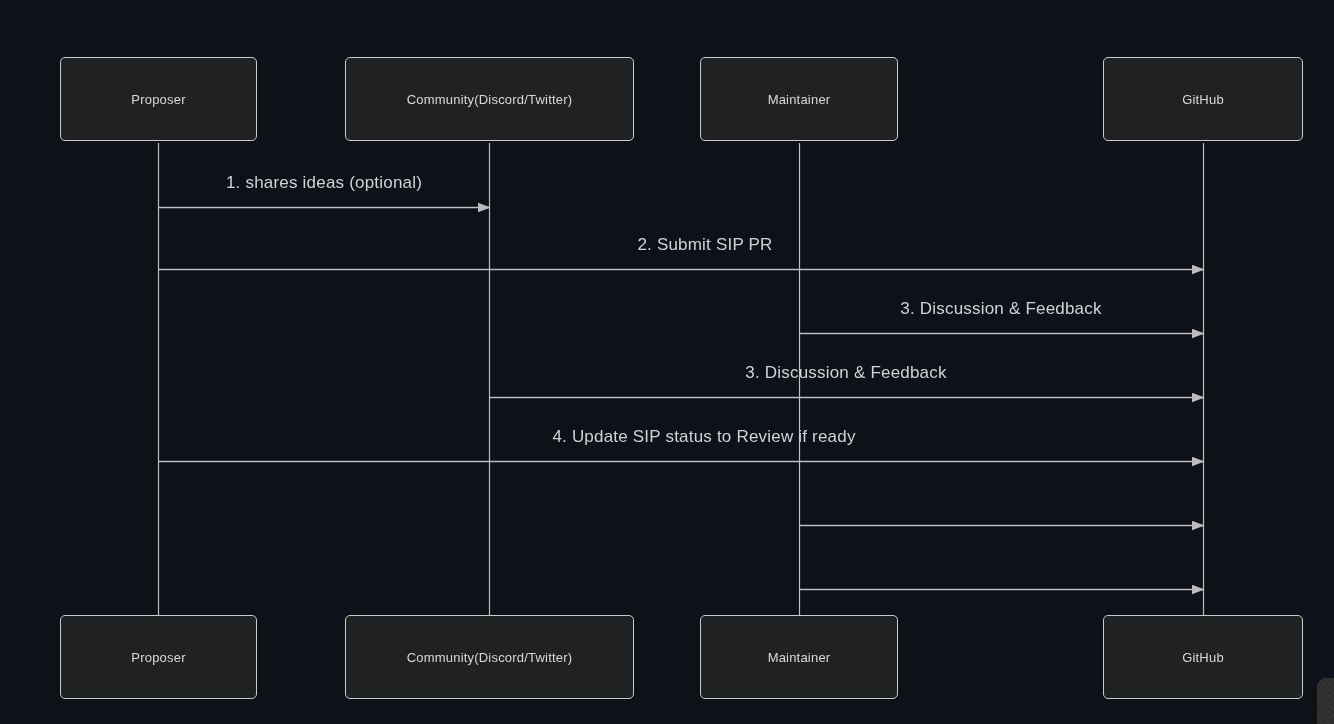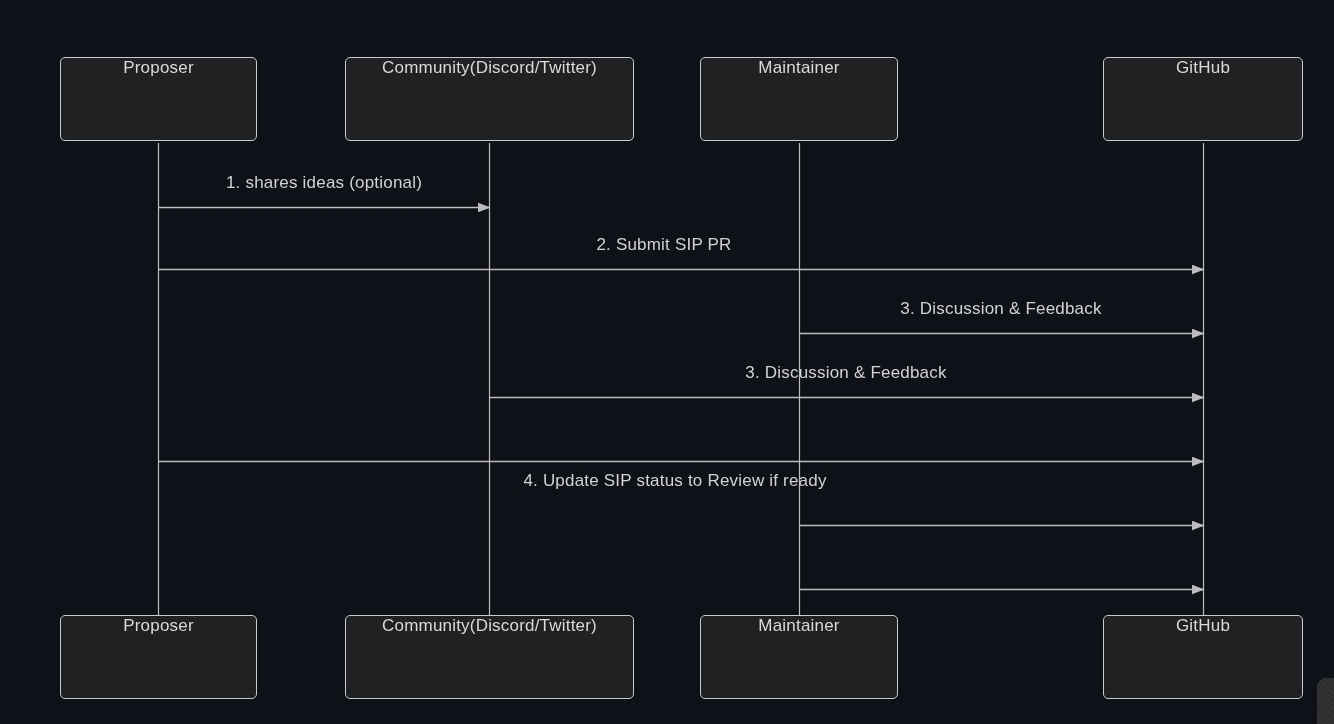--- a/index.html
+++ b/index.html
@@ -20,23 +20,23 @@
   .stage{
     position:relative;width:1334px;height:724px;
     background:var(--background);overflow:hidden;
   }
   .stage svg{position:absolute;left:0;top:0;}
   .actor{
     position:absolute;height:84px;
     background:var(--actor-fill);
     border:1px solid var(--actor-border);
     border-radius:5px;
-    display:flex;justify-content:center;
+    display:flex;align-items:center;justify-content:center;
     color:var(--actor-text);
-    font-size:17px;
+    font-size:13px;
     letter-spacing:0.2px;
     box-sizing:border-box;
   }
   .msg-label{
     position:absolute;
     transform:translateX(-50%);
     white-space:nowrap;
     color:var(--message-text);
     font-size:17px;
     line-height:26px;
@@ -100,20 +100,20 @@
     <span>Community(Discord/Twitter)</span>
   </div>
   <div class="actor" style="left:700px;top:615px;width:198px;">
     <span>Maintainer</span>
   </div>
   <div class="actor" style="left:1103px;top:615px;width:200px;">
     <span>GitHub</span>
   </div>
 
   <div class="msg-label" style="left:324px;top:170px;">1. shares ideas (optional)</div>
-  <div class="msg-label" style="left:664px;top:232px;">2. Submit SIP PR</div>
+  <div class="msg-label" style="left:705px;top:232px;">2. Submit SIP PR</div>
   <div class="msg-label" style="left:1001px;top:296px;">3. Discussion &amp; Feedback</div>
   <div class="msg-label" style="left:846px;top:360px;">3. Discussion &amp; Feedback</div>
-  <div class="msg-label" style="left:675px;top:424px;margin-top:44px;">4. Update SIP status to Review if ready</div>
+  <div class="msg-label" style="left:704px;top:424px;">4. Update SIP status to Review if ready</div>
 
   <div class="scroll-thumb"></div>
 
 </div>
 
 </body></html>

